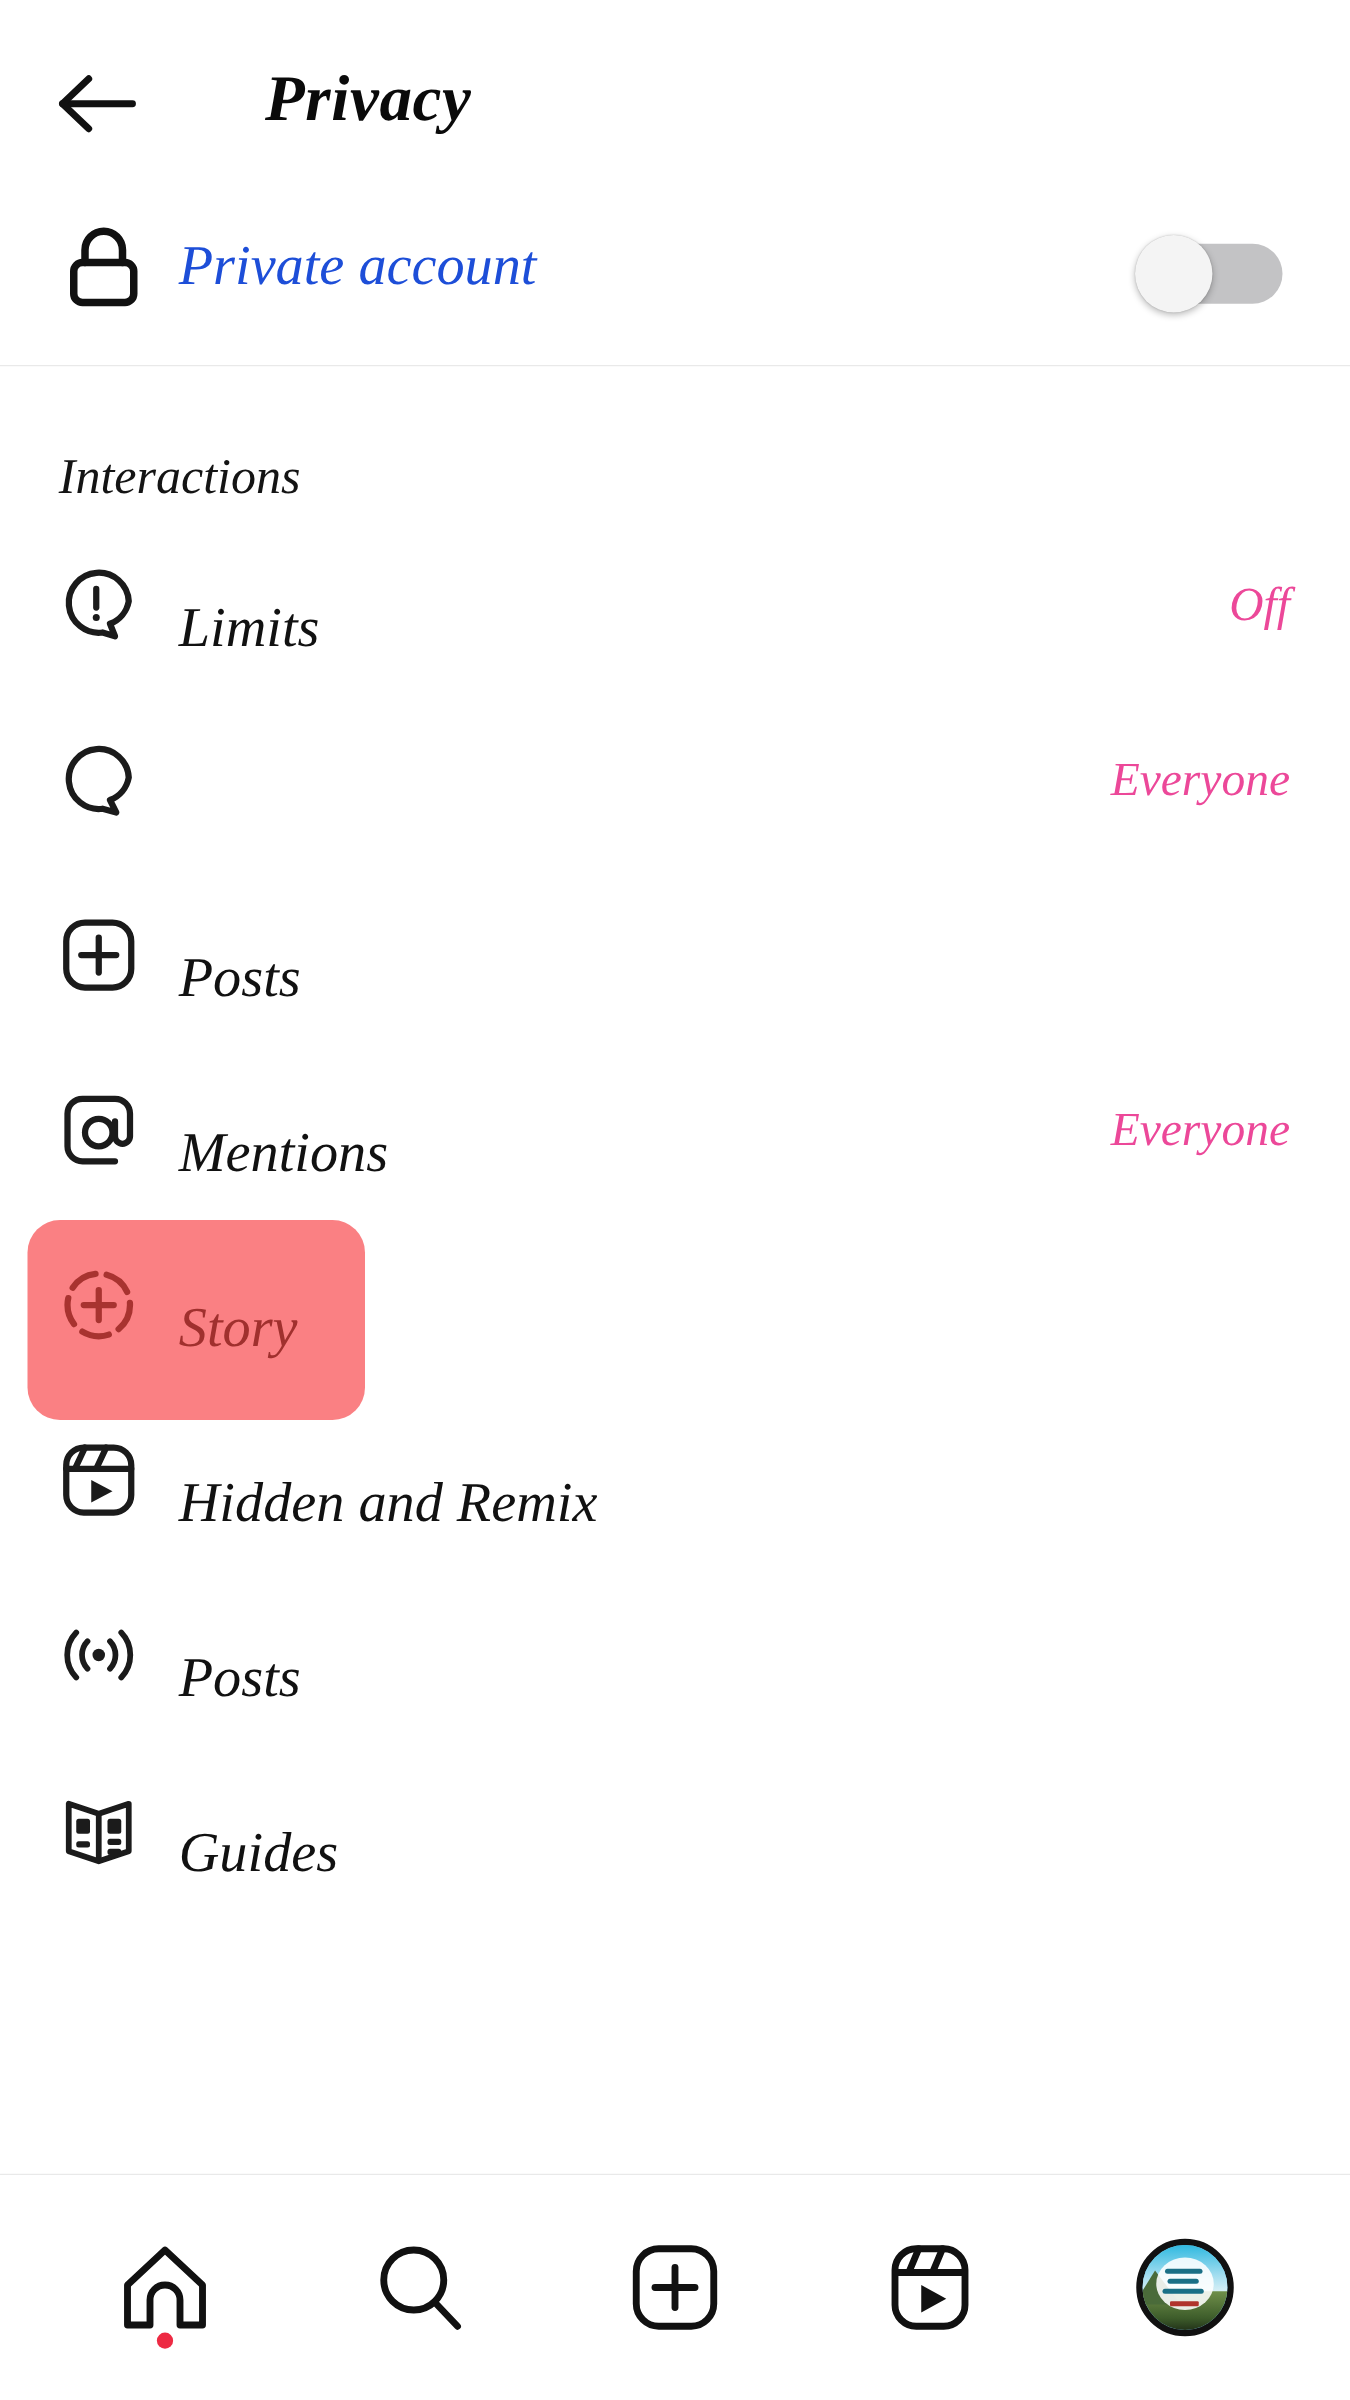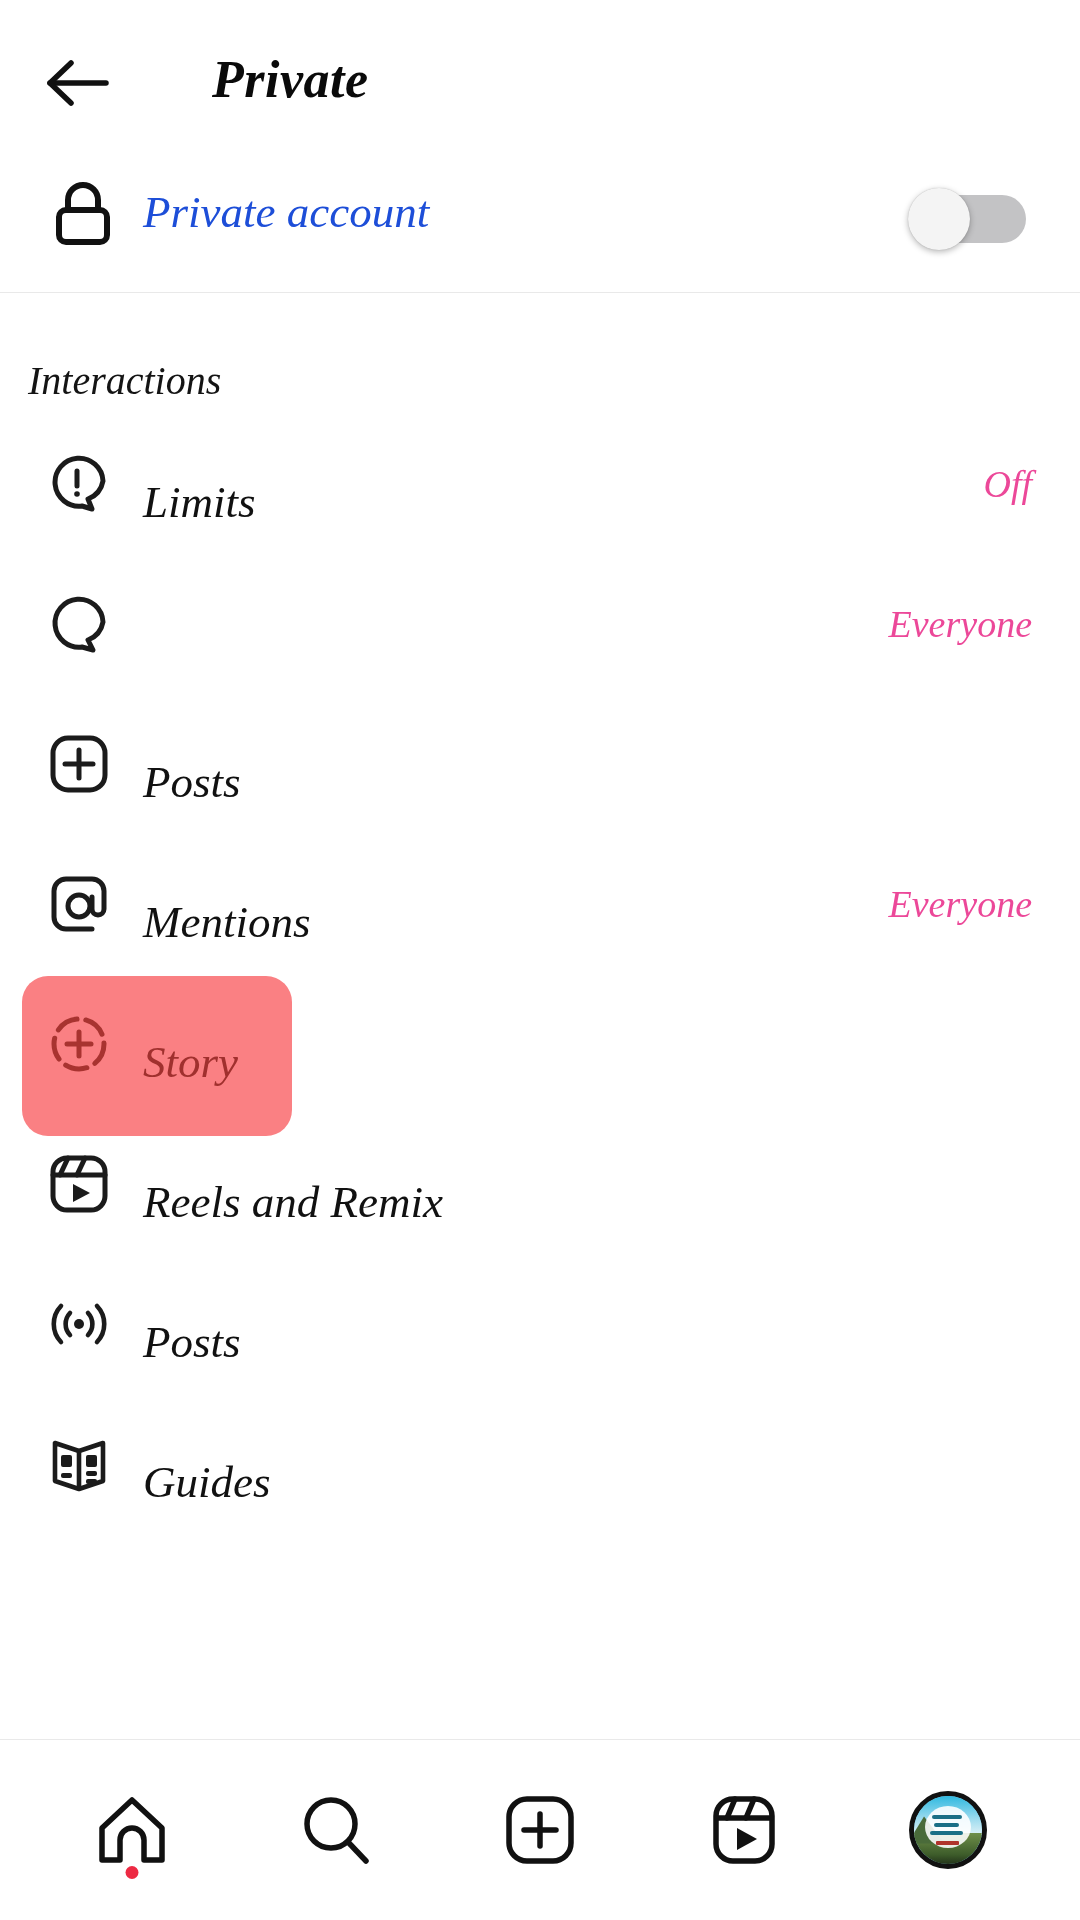--- a/index.html
+++ b/index.html
@@ -98,21 +98,21 @@
     background: #e9e9e9;
     width: 100%;
     flex: 0 0 1px;
   }
 
   
   .section-title {
     font-size: 40px;
     font-style: italic;
     color: #141414;
-    padding-left: 28px;
+    padding-left: 47px;
     padding-top: 64px;
     padding-bottom: 10px;
     flex: 0 0 auto;
   }
 
   .list { position: relative; flex: 1 1 auto; }
 
   .row {
     position: relative;
     height: 140px;
@@ -245,21 +245,21 @@
 
   <div class="header">
     <div class="back-btn">
       <svg width="64" height="50" viewBox="0 0 64 50">
         <g stroke="#111" stroke-width="5.5" fill="none" stroke-linecap="round" stroke-linejoin="round">
           <line x1="4" y1="25" x2="60" y2="25"></line>
           <polyline points="25,5 4,25 25,45"></polyline>
         </g>
       </svg>
     </div>
-    <div class="page-title">Private</div>
+    <div class="page-title">Privacy</div>
   </div>
 
   <div class="private-row">
     <div class="private-icon">
       <svg width="62" height="66" viewBox="0 0 62 66">
         <g stroke="#111" stroke-width="6" fill="none" stroke-linecap="round" stroke-linejoin="round">
           <path d="M16 30 V20 a15 15 0 0 1 30 0 v10"></path>
           <rect x="7" y="30" width="48" height="32" rx="7"></rect>
         </g>
       </svg>
@@ -346,21 +346,21 @@
         <svg width="62" height="62" viewBox="0 0 62 62">
           <g stroke="#1b1b1b" stroke-width="5" fill="none" stroke-linejoin="round" stroke-linecap="round">
             <rect x="5" y="5" width="52" height="52" rx="14"></rect>
             <line x1="5" y1="22" x2="57" y2="22"></line>
             <line x1="20" y1="5" x2="12" y2="22"></line>
             <line x1="37" y1="5" x2="29" y2="22"></line>
           </g>
           <path d="M25 31 L42 40 L25 49 Z" fill="#1b1b1b"></path>
         </svg>
       </div>
-      <div class="row-label">Reels and Remix</div>
+      <div class="row-label">Hidden and Remix</div>
       <div class="row-value"></div>
     </div>
 
     <div class="row">
       <div class="row-icon">
         <svg width="62" height="62" viewBox="0 0 62 62">
           <g stroke="#1b1b1b" stroke-width="4.6" fill="none" stroke-linecap="round">
             <path d="M13 13 A26 26 0 0 0 13 49"></path>
             <path d="M49 13 A26 26 0 0 1 49 49"></path>
             <path d="M22 20 A16 16 0 0 0 22 42"></path>

